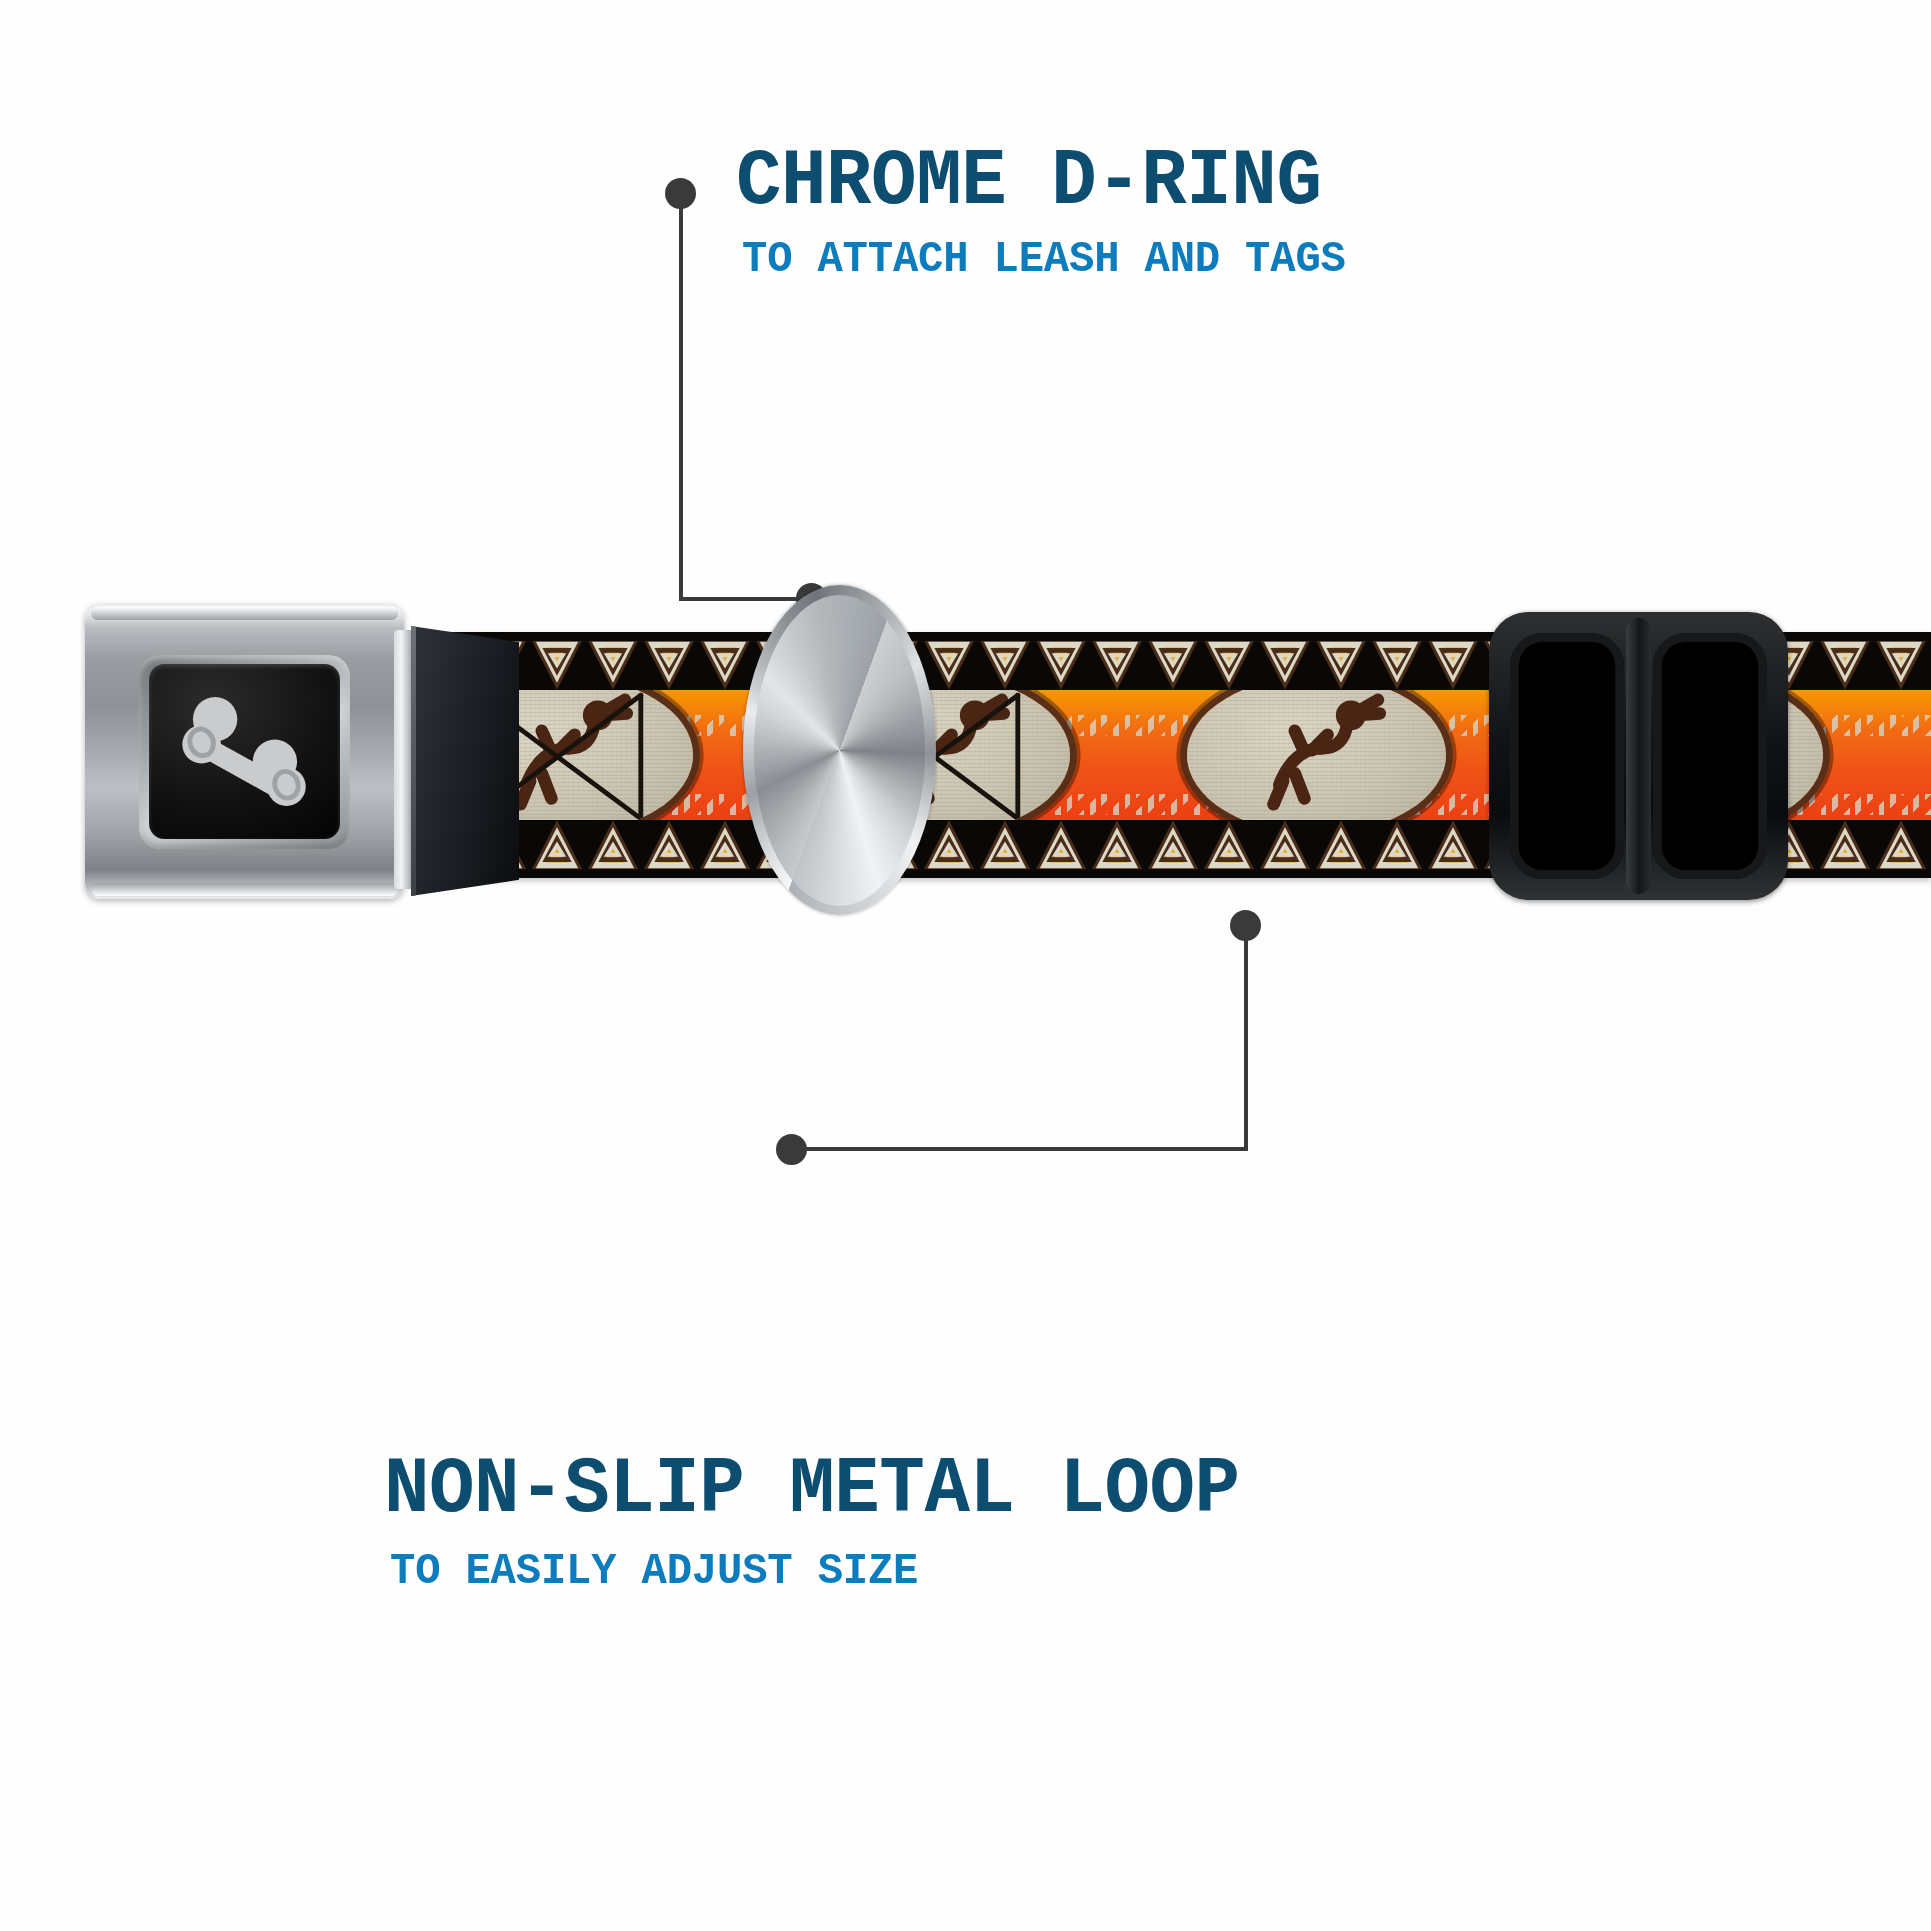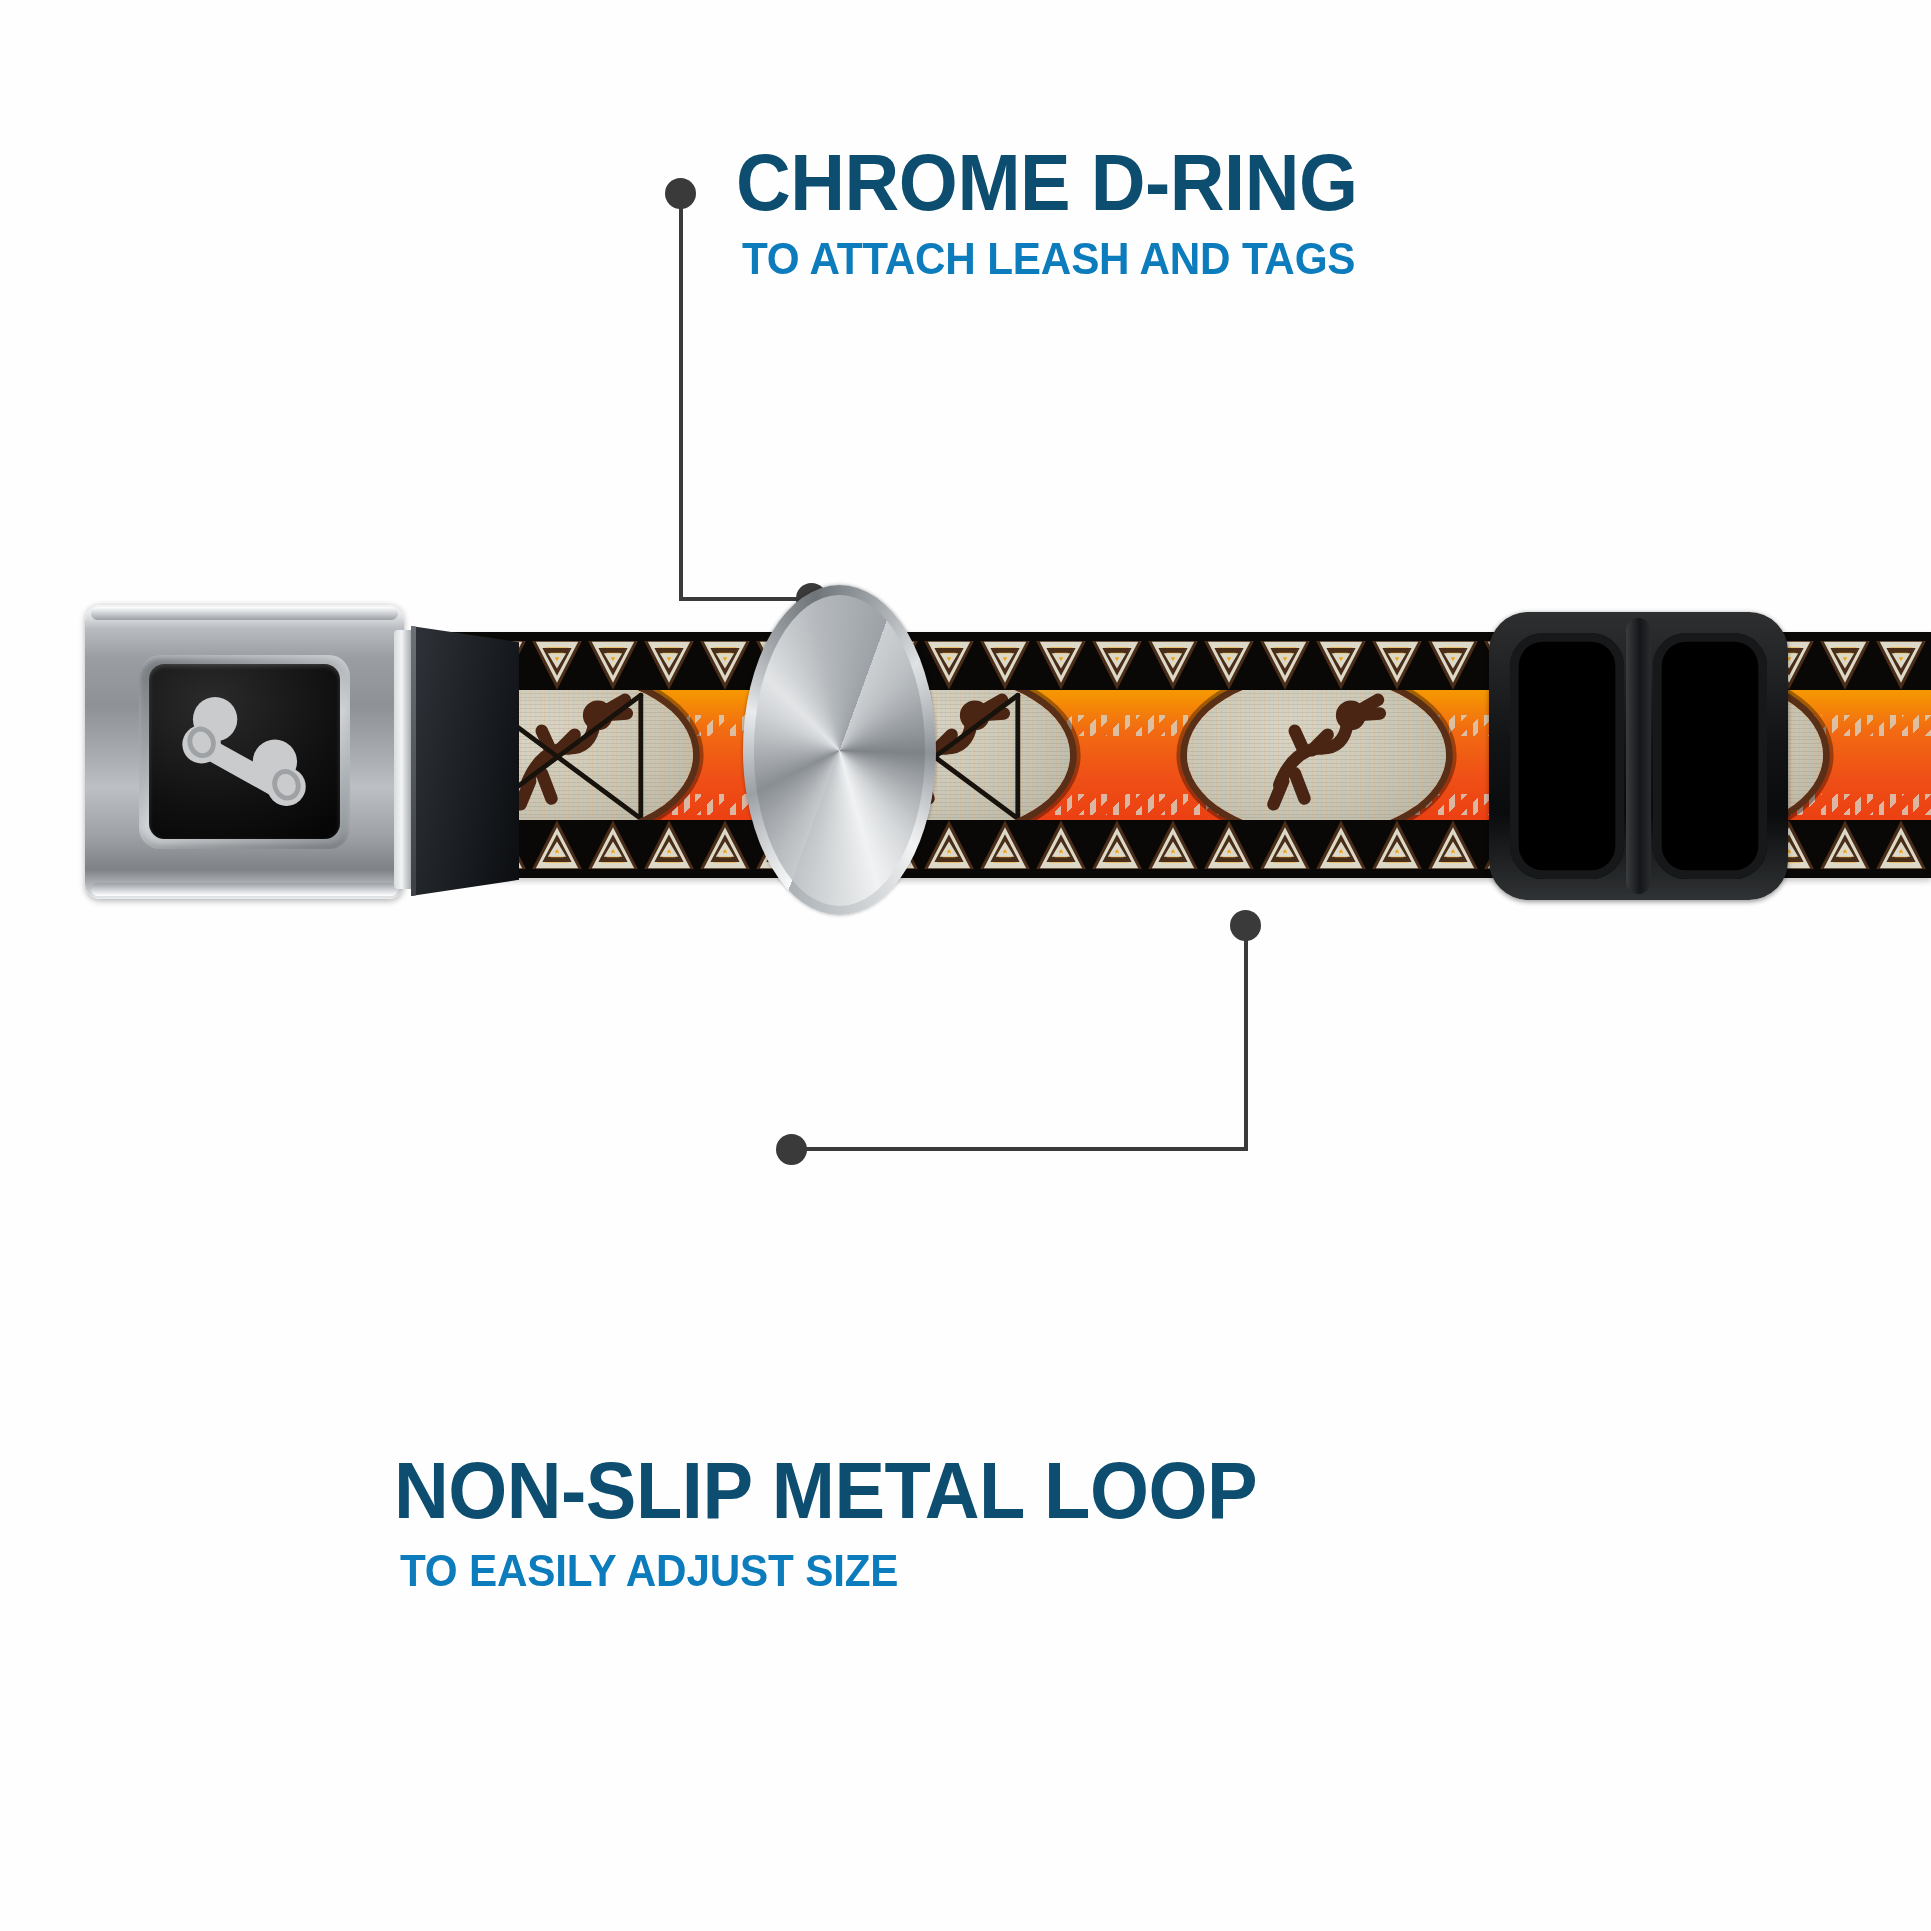--- a/index.html
+++ b/index.html
@@ -4,37 +4,37 @@
 <style>
   html,body{margin:0;padding:0;background:#fff;}
   body{
     width:1931px;height:1931px;position:relative;overflow:hidden;
     font-family:"Liberation Sans",sans-serif;
     -webkit-font-smoothing:antialiased;
   }
   .stage{position:absolute;inset:0;background:#fefefe;}
 
   
-  .callout{position:absolute;}
+  .callout{position:absolute;font-family:Liberation Mono, monospace;}
   .callout .title{
     font-weight:700;letter-spacing:-0.5px;line-height:0.95;
     white-space:nowrap;
   }
   .callout .sub{
     font-weight:700;letter-spacing:-0.2px;line-height:1;
     white-space:nowrap;
   }
 
   #callout-top{left:736px;top:145px;}
   #callout-top .title{font-size:79px;color:#0D4D70;
     transform:scaleX(0.96);transform-origin:left center;}
   #callout-top .sub{font-size:44px;color:#0C7CBC;margin-top:17.4px;
     margin-left:5.8px;transform:scaleX(0.96);transform-origin:left center;}
 
-  #callout-bottom{left:394px;top:1453px;}
+  #callout-bottom{left:384px;top:1453px;}
   #callout-bottom .title{font-size:79px;color:#0D4D70;
     transform:scaleX(0.96);transform-origin:left center;}
   #callout-bottom .sub{font-size:44px;color:#0C7CBC;margin-top:21px;
     margin-left:5.8px;transform:scaleX(0.96);transform-origin:left center;}
 
   
   .leader{position:absolute;background:#3A3A3A;}
   .vline{width:3.9px;}
   .hline{height:3.9px;}
   .dot{position:absolute;background:#3A3A3A;border-radius:50%;}

